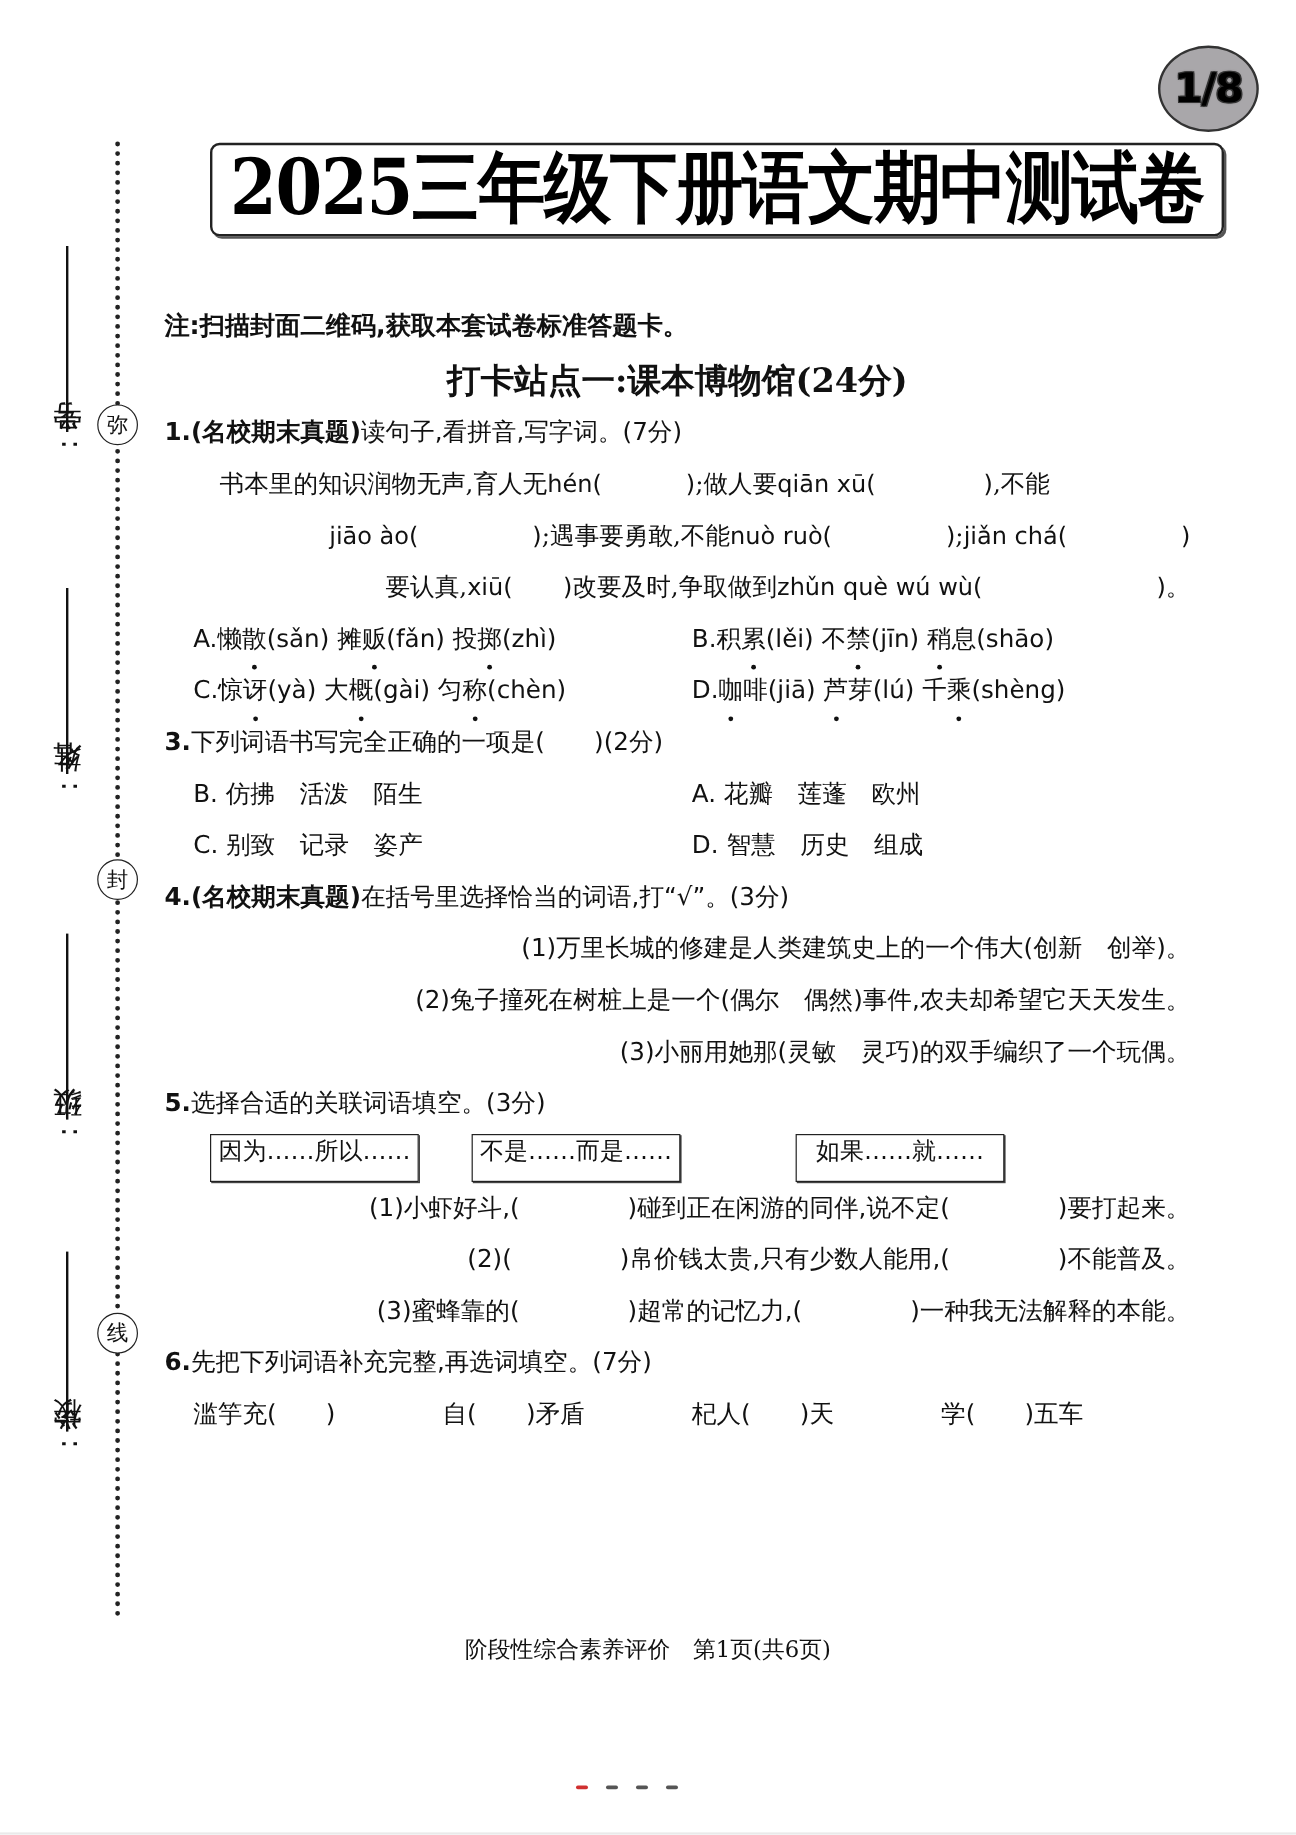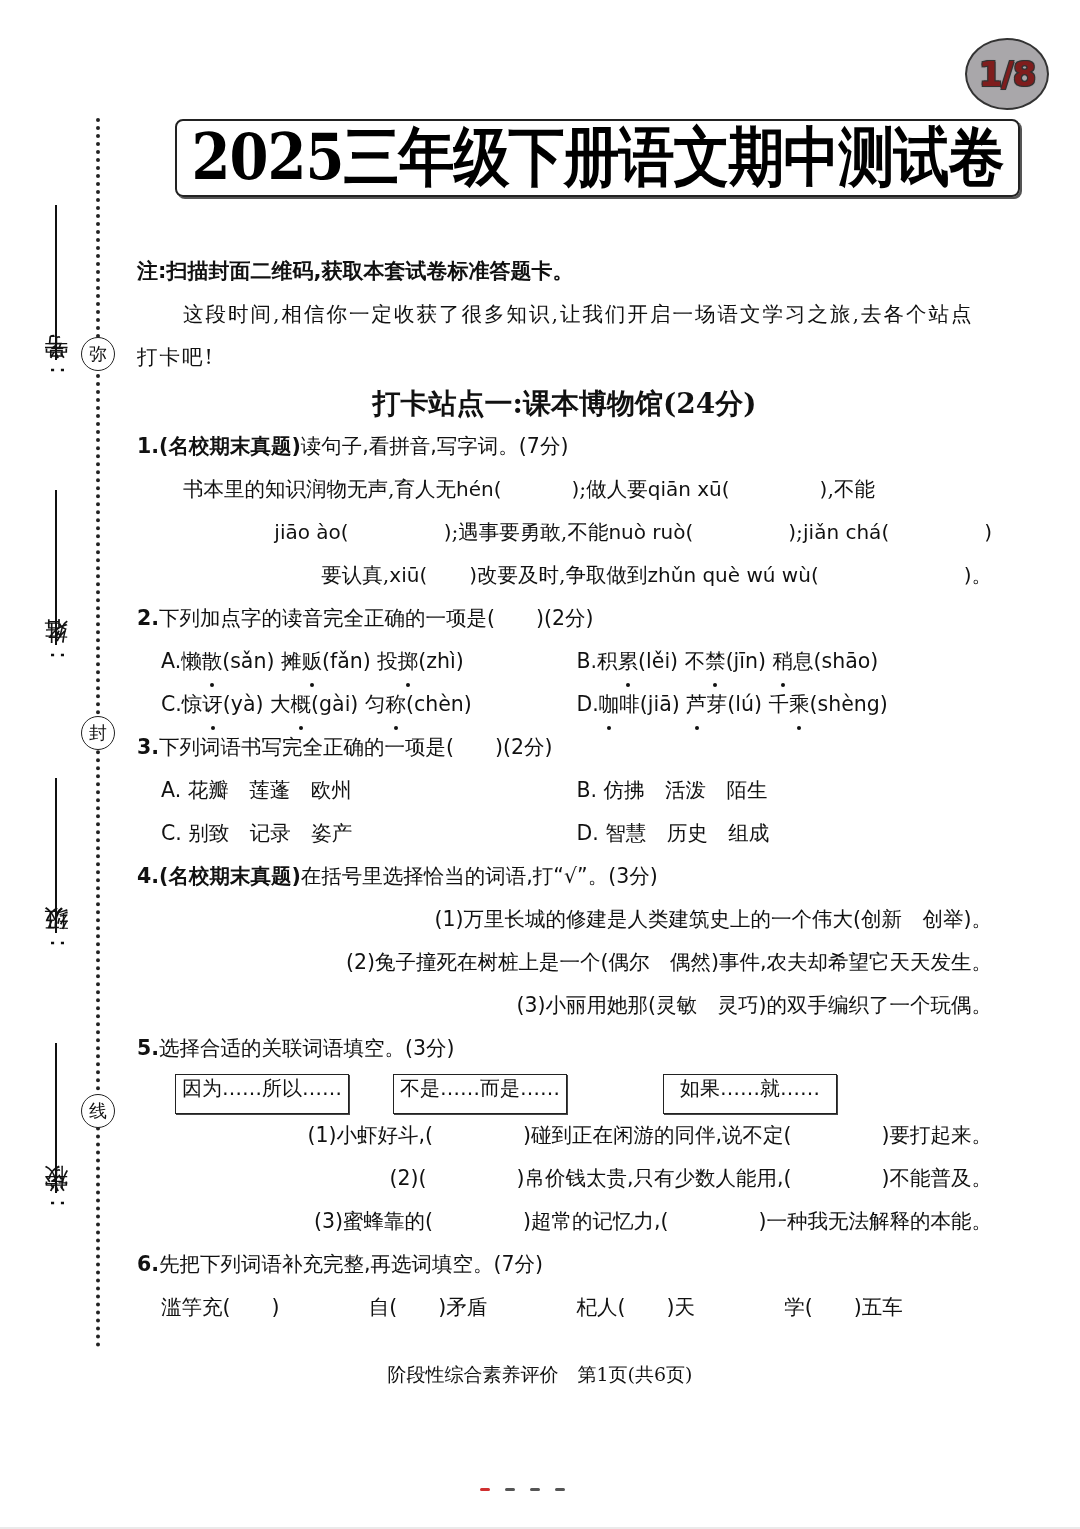--- a/index.html
+++ b/index.html
@@ -4,21 +4,21 @@
 <style>
   * { box-sizing: border-box; margin: 0; padding: 0; }
   html, body { width: 1080px; height: 1529px; background: #ffffff; overflow: hidden; }
   body { position: relative; font-family: "DejaVu Sans", "Liberation Sans", sans-serif; color: #111; }
 
   
   .badge {
     position: absolute; left: 965px; top: 38px; width: 84px; height: 72px;
     border-radius: 50%; background: #a9a7aa; border: 2px solid #333;
     display: flex; align-items: center; justify-content: center;
-    color: #7f1d1d; font-size: 34px; font-weight: bold;
+    color: #000000; font-size: 34px; font-weight: bold;
     text-shadow: 0 0 2px #333, 1px 1px 0 #333, -1px -1px 0 #333, 1px -1px 0 #333, -1px 1px 0 #333;
     letter-spacing: -1px;
   }
 
   
   .title-box {
     position: absolute; left: 135px; top: 119px; width: 845px; height: 78px;
     border: 2px solid #222; border-radius: 8px;
     box-shadow: 2px 2px 0 #555;
     display: flex; align-items: center; justify-content: center; margin-left: 40px;
@@ -119,39 +119,35 @@
   <div class="side-line" style="height:155px"></div>
   <div class="side-label">班级:</div>
 </div>
 <div class="side-field" style="top:1043px">
   <div class="side-line" style="height:150px"></div>
   <div class="side-label">学校:</div>
 </div>
 
 <div class="content">
   <div class="note">注:扫描封面二维码,获取本套试卷标准答题卡。</div>
-  <div class="intro">这段时间,相信你一定收获了很多知识,让我们开启一场语文学习之旅,去各个站点打卡吧!</div>
   <div class="section-title">打卡站点一:课本博物馆(24分)</div>
 
   <div class="q">
     <span class="num">1.</span><span class="tag">(名校期末真题)</span><span>读句子,看拼音,写字词。(7分)</span>
   </div>
   <div class="q para" style="font-family:'DejaVu Serif',serif;">
     <span>书本里的知识润物无声,育人无</span><span class="py">hén</span><span class="py">(</span><span class="blank" style="width:70px"></span><span class="py">)</span><span>;做人要</span><span class="py">qiān xū</span><span class="py">(</span><span class="blank" style="width:90px"></span><span class="py">)</span><span>,不能</span>
   </div>
   <div class="q indent" style="font-family:'DejaVu Serif',serif;">
     <span class="py">jiāo ào</span><span class="py">(</span><span class="blank" style="width:95px"></span><span class="py">)</span><span>;遇事要勇敢,不能</span><span class="py">nuò ruò</span><span class="py">(</span><span class="blank" style="width:95px"></span><span class="py">)</span><span>;</span><span class="py">jiǎn chá</span><span class="py">(</span><span class="blank" style="width:95px"></span><span class="py">)</span>
   </div>
   <div class="q indent" style="font-family:'DejaVu Serif',serif;">
     <span>要认真,</span><span class="py">xiū</span><span class="py">(</span><span class="blank" style="width:42px"></span><span class="py">)</span><span>改要及时,争取做到</span><span class="py">zhǔn què wú wù</span><span class="py">(</span><span class="blank" style="width:145px"></span><span class="py">)</span><span>。</span>
   </div>
 
-  <div class="q">
-    <span class="num">2.</span><span>下列加点字的读音完全正确的一项是(　　)(2分)</span>
-  </div>
   <div class="q opts">
     <div class="opt">
       <span>A.</span><span>懒</span><span class="dot">散</span><span></span><span>(sǎn)</span>
       <span>摊</span><span class="dot">贩</span><span></span><span>(fǎn)</span>
       <span>投</span><span class="dot">掷</span><span></span><span>(zhì)</span>
     </div>
     <div class="opt">
       <span>B.</span><span>积</span><span class="dot">累</span><span></span><span>(lěi)</span>
       <span>不</span><span class="dot">禁</span><span></span><span>(jīn)</span>
       <span></span><span class="dot">稍</span><span>息</span><span>(shāo)</span>
@@ -167,22 +163,22 @@
       <span>D.</span><span></span><span class="dot">咖</span><span>啡</span><span>(jiā)</span>
       <span></span><span class="dot">芦</span><span>芽</span><span>(lú)</span>
       <span>千</span><span class="dot">乘</span><span></span><span>(shèng)</span>
     </div>
   </div>
 
   <div class="q">
     <span class="num">3.</span><span>下列词语书写完全正确的一项是(　　)(2分)</span>
   </div>
   <div class="q opts">
+    <div class="opt">B. 仿拂　活泼　陌生</div>
     <div class="opt">A. 花瓣　莲蓬　欧州</div>
-    <div class="opt">B. 仿拂　活泼　陌生</div>
   </div>
   <div class="q opts">
     <div class="opt">C. 别致　记录　姿产</div>
     <div class="opt">D. 智慧　历史　组成</div>
   </div>
 
   <div class="q">
     <span class="num">4.</span><span class="tag">(名校期末真题)</span><span>在括号里选择恰当的词语,打“√”。(3分)</span>
   </div>
   <div class="q indent">(1)万里长城的修建是人类建筑史上的一个伟大(创新　创举)。</div>

